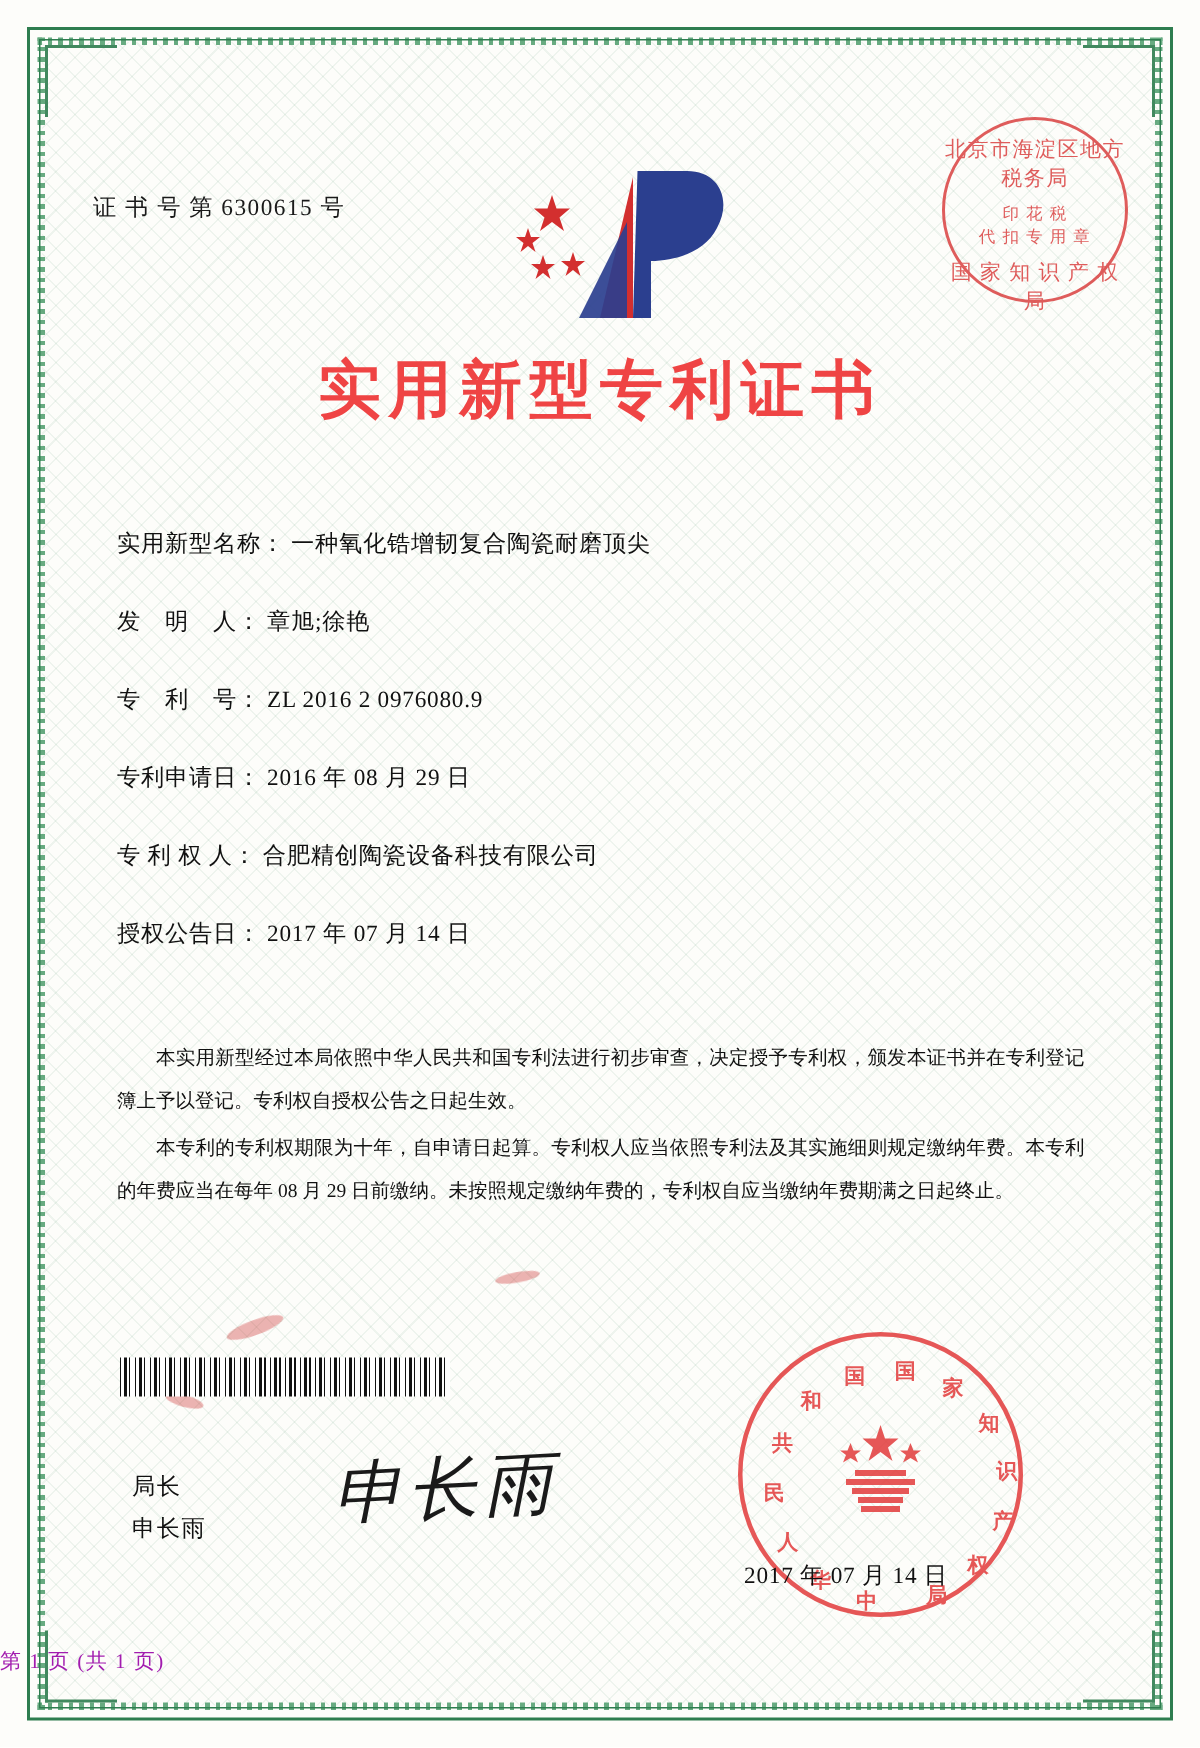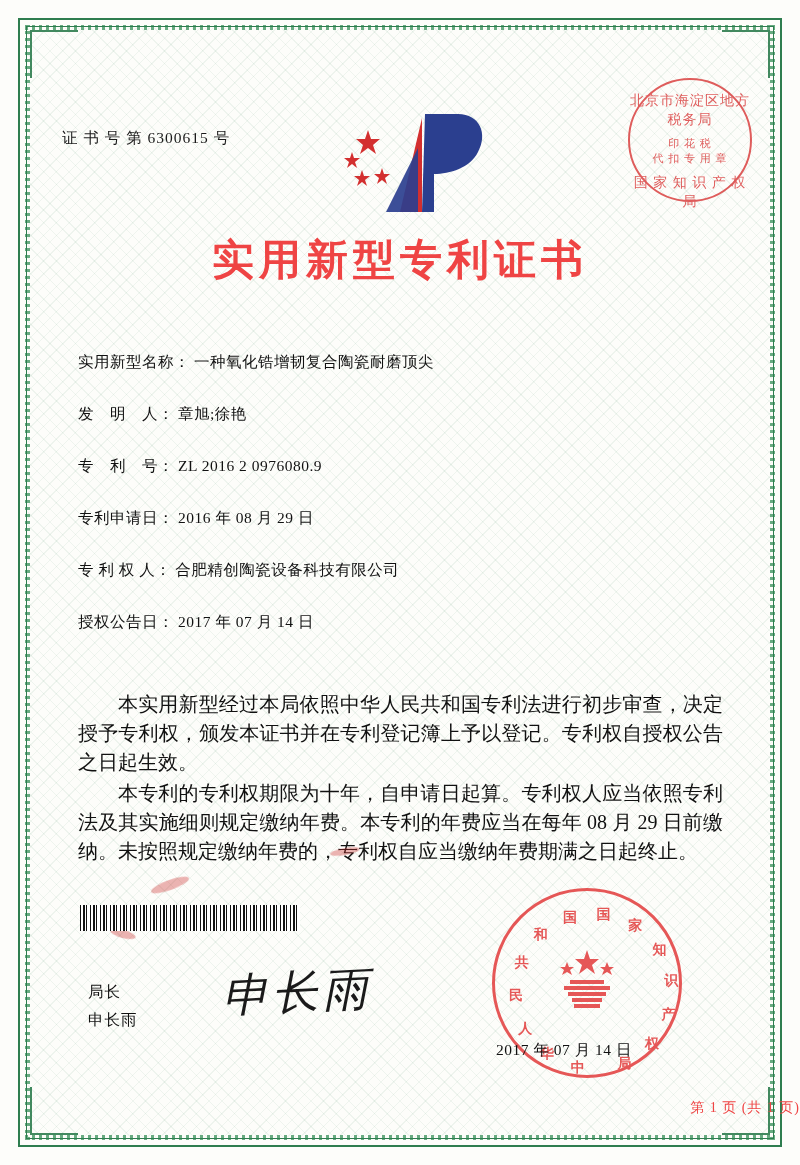--- a/index.html
+++ b/index.html
@@ -136,21 +136,21 @@
     margin-left: 4px;
     letter-spacing: 0.5px;
     text-align: center;
   }
 
   
   .body-text {
     position: absolute;
     left: 78px; top: 690px;
     width: 645px;
-    font-size: 20px;
+    font-size: 13px;
     line-height: 29px;
     color: #111;
     text-align: justify;
   }
   .body-text p {
     margin: 0 0 2px 0;
     text-indent: 2em;
   }
 
   
@@ -220,23 +220,23 @@
     left: 496px; top: 1040px;
     font-size: 15.5px;
     color: #111;
     letter-spacing: 0.5px;
   }
 
   
   .footer {
     position: absolute;
     left: 0; right: 0; bottom: 48px;
-    text-align: right;
+    text-align: left;
     font-size: 14px;
-    color: #ef4444;
+    color: #a21caf;
     letter-spacing: 1px;
   }
 
   
   .ink-mark {
     position: absolute;
     background: rgba(200,40,40,.35);
     border-radius: 50%;
     filter: blur(0.4px);
   }

